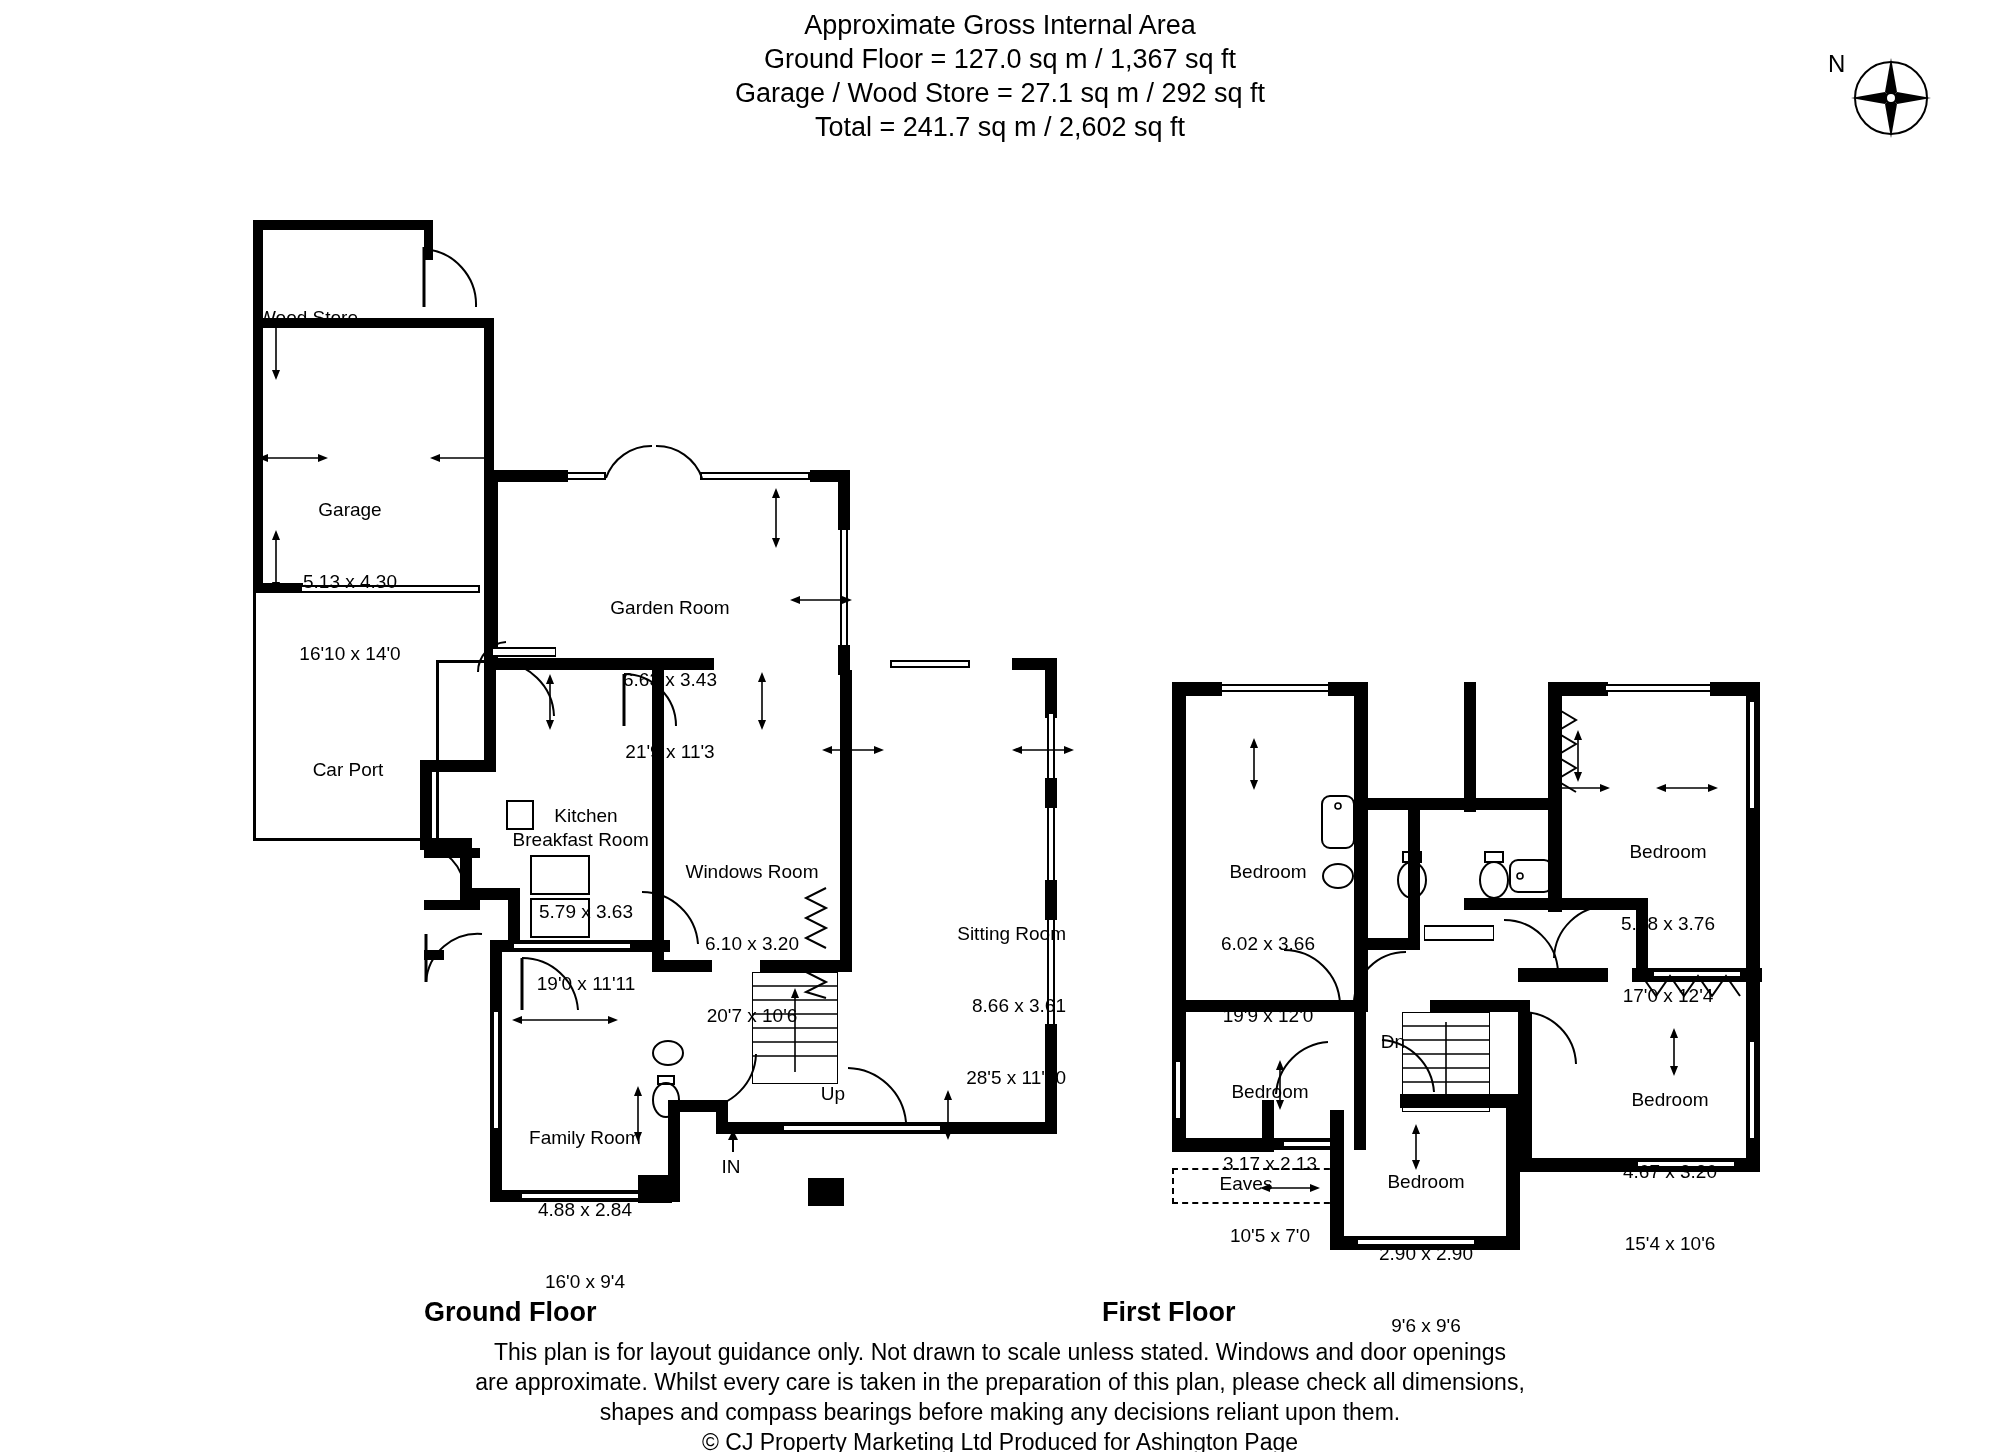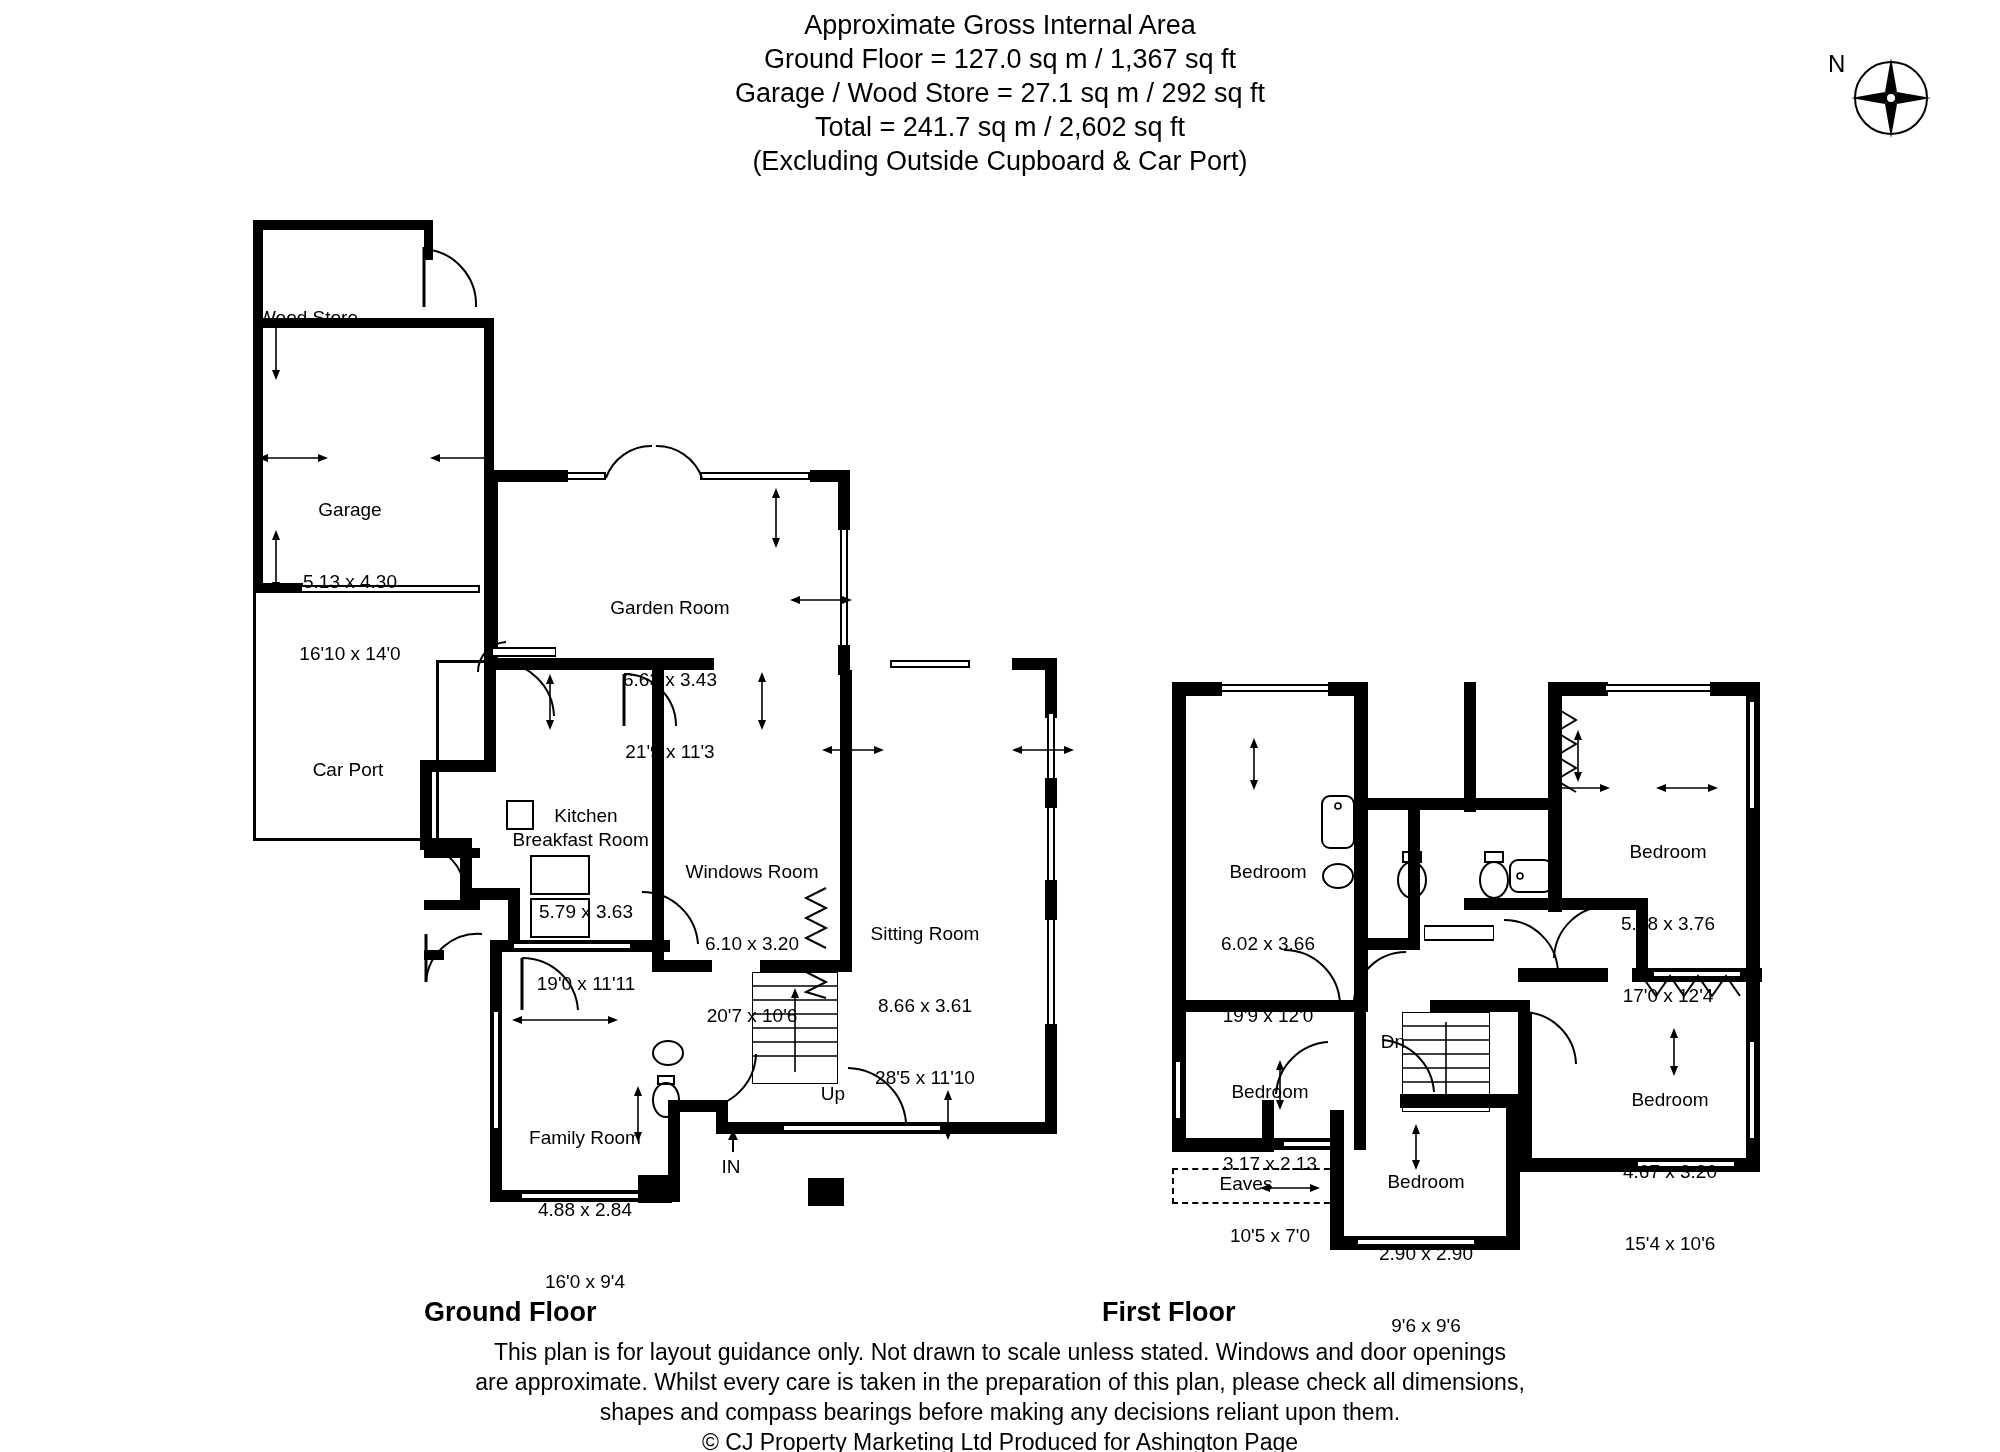--- a/index.html
+++ b/index.html
@@ -104,21 +104,20 @@
 </head>
 <body>
 
 <div id="page">
 
   <div class="hdr">
     <div>Approximate Gross Internal Area</div>
     <div>Ground Floor = 127.0 sq m / 1,367 sq ft</div>
     <div>Garage / Wood Store = 27.1 sq m / 292 sq ft</div>
     <div>Total = 241.7 sq m / 2,602 sq ft</div>
-    <div>(Excluding Outside Cupboard &amp; Car Port)</div>
   </div>
 
   <div class="compass">
     <div class="nlab">N</div>
     <svg width="110" height="100" viewBox="0 0 110 100">
       <circle cx="63" cy="50" r="36" fill="none" stroke="#000" stroke-width="2"></circle>
       <polygon points="63,10 69,44 63,50 57,44" fill="#000"></polygon>
       <polygon points="63,90 57,56 63,50 69,56" fill="#000"></polygon>
       <polygon points="23,50 57,44 63,50 57,56" fill="#000"></polygon>
       <polygon points="103,50 69,56 63,50 69,44" fill="#000"></polygon>
@@ -366,21 +365,21 @@
       <div>5.79 x 3.63</div>
       <div>19'0 x 11'11</div>
     </div>
 
     <div class="room" style="left:662px; top:812px; width:180px;">
       <div class="nm">Windows Room</div>
       <div>6.10 x 3.20</div>
       <div>20'7 x 10'6</div>
     </div>
 
-    <div class="room" style="left:830px; top:874px; width:190px;">
+    <div class="room" style="left:876px; top:874px; width:190px;text-align:right;">
       <div class="nm">Sitting Room</div>
       <div>8.66 x 3.61</div>
       <div>28'5 x 11'10</div>
     </div>
 
     <div class="room" style="left:490px; top:1078px; width:190px;">
       <div class="nm">Family Room</div>
       <div>4.88 x 2.84</div>
       <div>16'0 x 9'4</div>
     </div>

